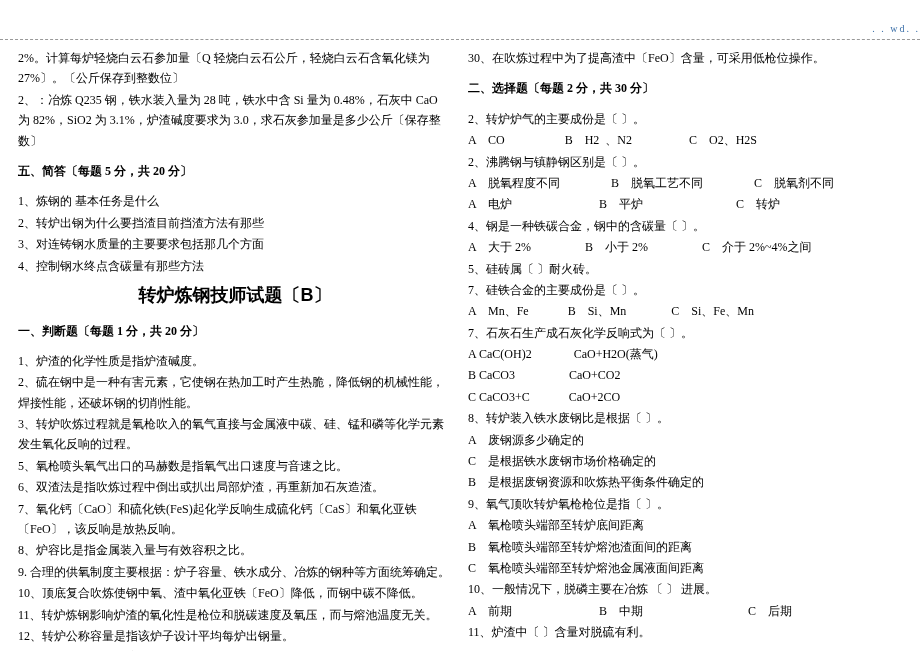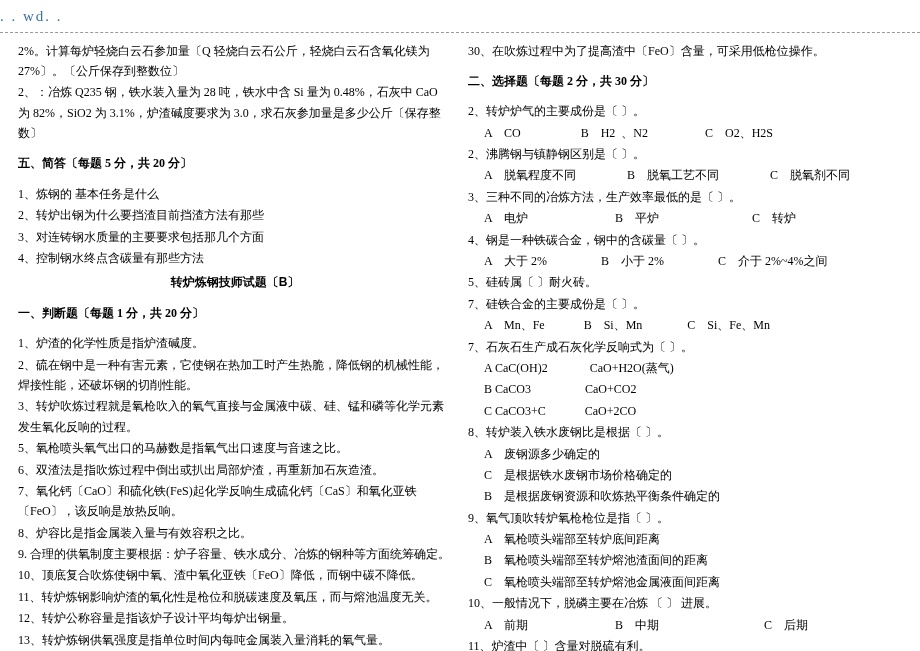--- a/index.html
+++ b/index.html
@@ -7,46 +7,47 @@
       font-family: "SimSun", "宋体", serif;
       font-size: 12px;
       line-height: 1.7;
       color: #000;
       background: #fff;
       width: 920px;
       height: 651px;
       overflow: hidden;
     }
     .header-url {
-      text-align: left;
+      text-align: right;
       color: #3b6fa8;
-      font-size: 15px;
+      font-size: 10px;
       padding: 4px 0 2px;
       border-bottom: 1px dashed #999;
       letter-spacing: 2px;
+      margin-top: 16px;
     }
     .page {
       display: flex;
       gap: 16px;
       padding: 8px 18px 0 18px;
     }
     .col {
       flex: 1;
       min-width: 0;
     }
     .p { margin-bottom: 1px; }
     .section-heading { font-weight: bold; margin: 10px 0; }
     .title {
       text-align: center;
-      font-size: 12px;
+      font-size: 18px;
       font-weight: bold;
       margin: 4px 0 4px;
       font-family: "SimHei", "黑体", sans-serif;
     }
-    .space { white-space: pre; margin-left: 16px; }
+    .space { white-space: pre; }
   </style>
 </head>
 <body>
 
 <div class="header-url">. . wd. .</div>
 
 <div class="page">
   <div class="col">
     <div class="p">2%。计算每炉轻烧白云石参加量〔Q 轻烧白云石公斤，轻烧白云石含氧化镁为 27%〕。〔公斤保存到整数位〕</div>
     <div class="p">2、：冶炼 Q235 钢，铁水装入量为 28 吨，铁水中含 Si 量为 0.48%，石灰中 CaO 为 82%，SiO2 为 3.1%，炉渣碱度要求为 3.0，求石灰参加量是多少公斤〔保存整数〕</div>
@@ -78,21 +79,20 @@
   <div class="col">
     <div class="p">30、在吹炼过程中为了提高渣中〔FeO〕含量，可采用低枪位操作。</div>
     <div class="section-heading">二、选择题〔每题 2 分，共 30 分〕</div>
 
     <div class="p">2、转炉炉气的主要成份是〔            〕。</div>
     <div class="p space">A    CO                    B    H2  、N2                   C    O2、H2S</div>
 
     <div class="p">2、沸腾钢与镇静钢区别是〔          〕。</div>
     <div class="p space">A    脱氧程度不同                 B    脱氧工艺不同                 C    脱氧剂不同</div>
 
-    <div class="p">3、三种不同的冶炼方法，生产效率最低的是〔            〕。</div>
     <div class="p space">A    电炉                             B    平炉                               C    转炉</div>
 
     <div class="p">4、钢是一种铁碳合金，钢中的含碳量〔     〕。</div>
     <div class="p space">A    大于 2%                  B    小于 2%                  C    介于 2%~4%之间</div>
 
     <div class="p">5、硅砖属〔            〕耐火砖。</div>
 
     <div class="p">7、硅铁合金的主要成份是〔         〕。</div>
     <div class="p space">A    Mn、Fe             B    Si、Mn               C    Si、Fe、Mn</div>
 

